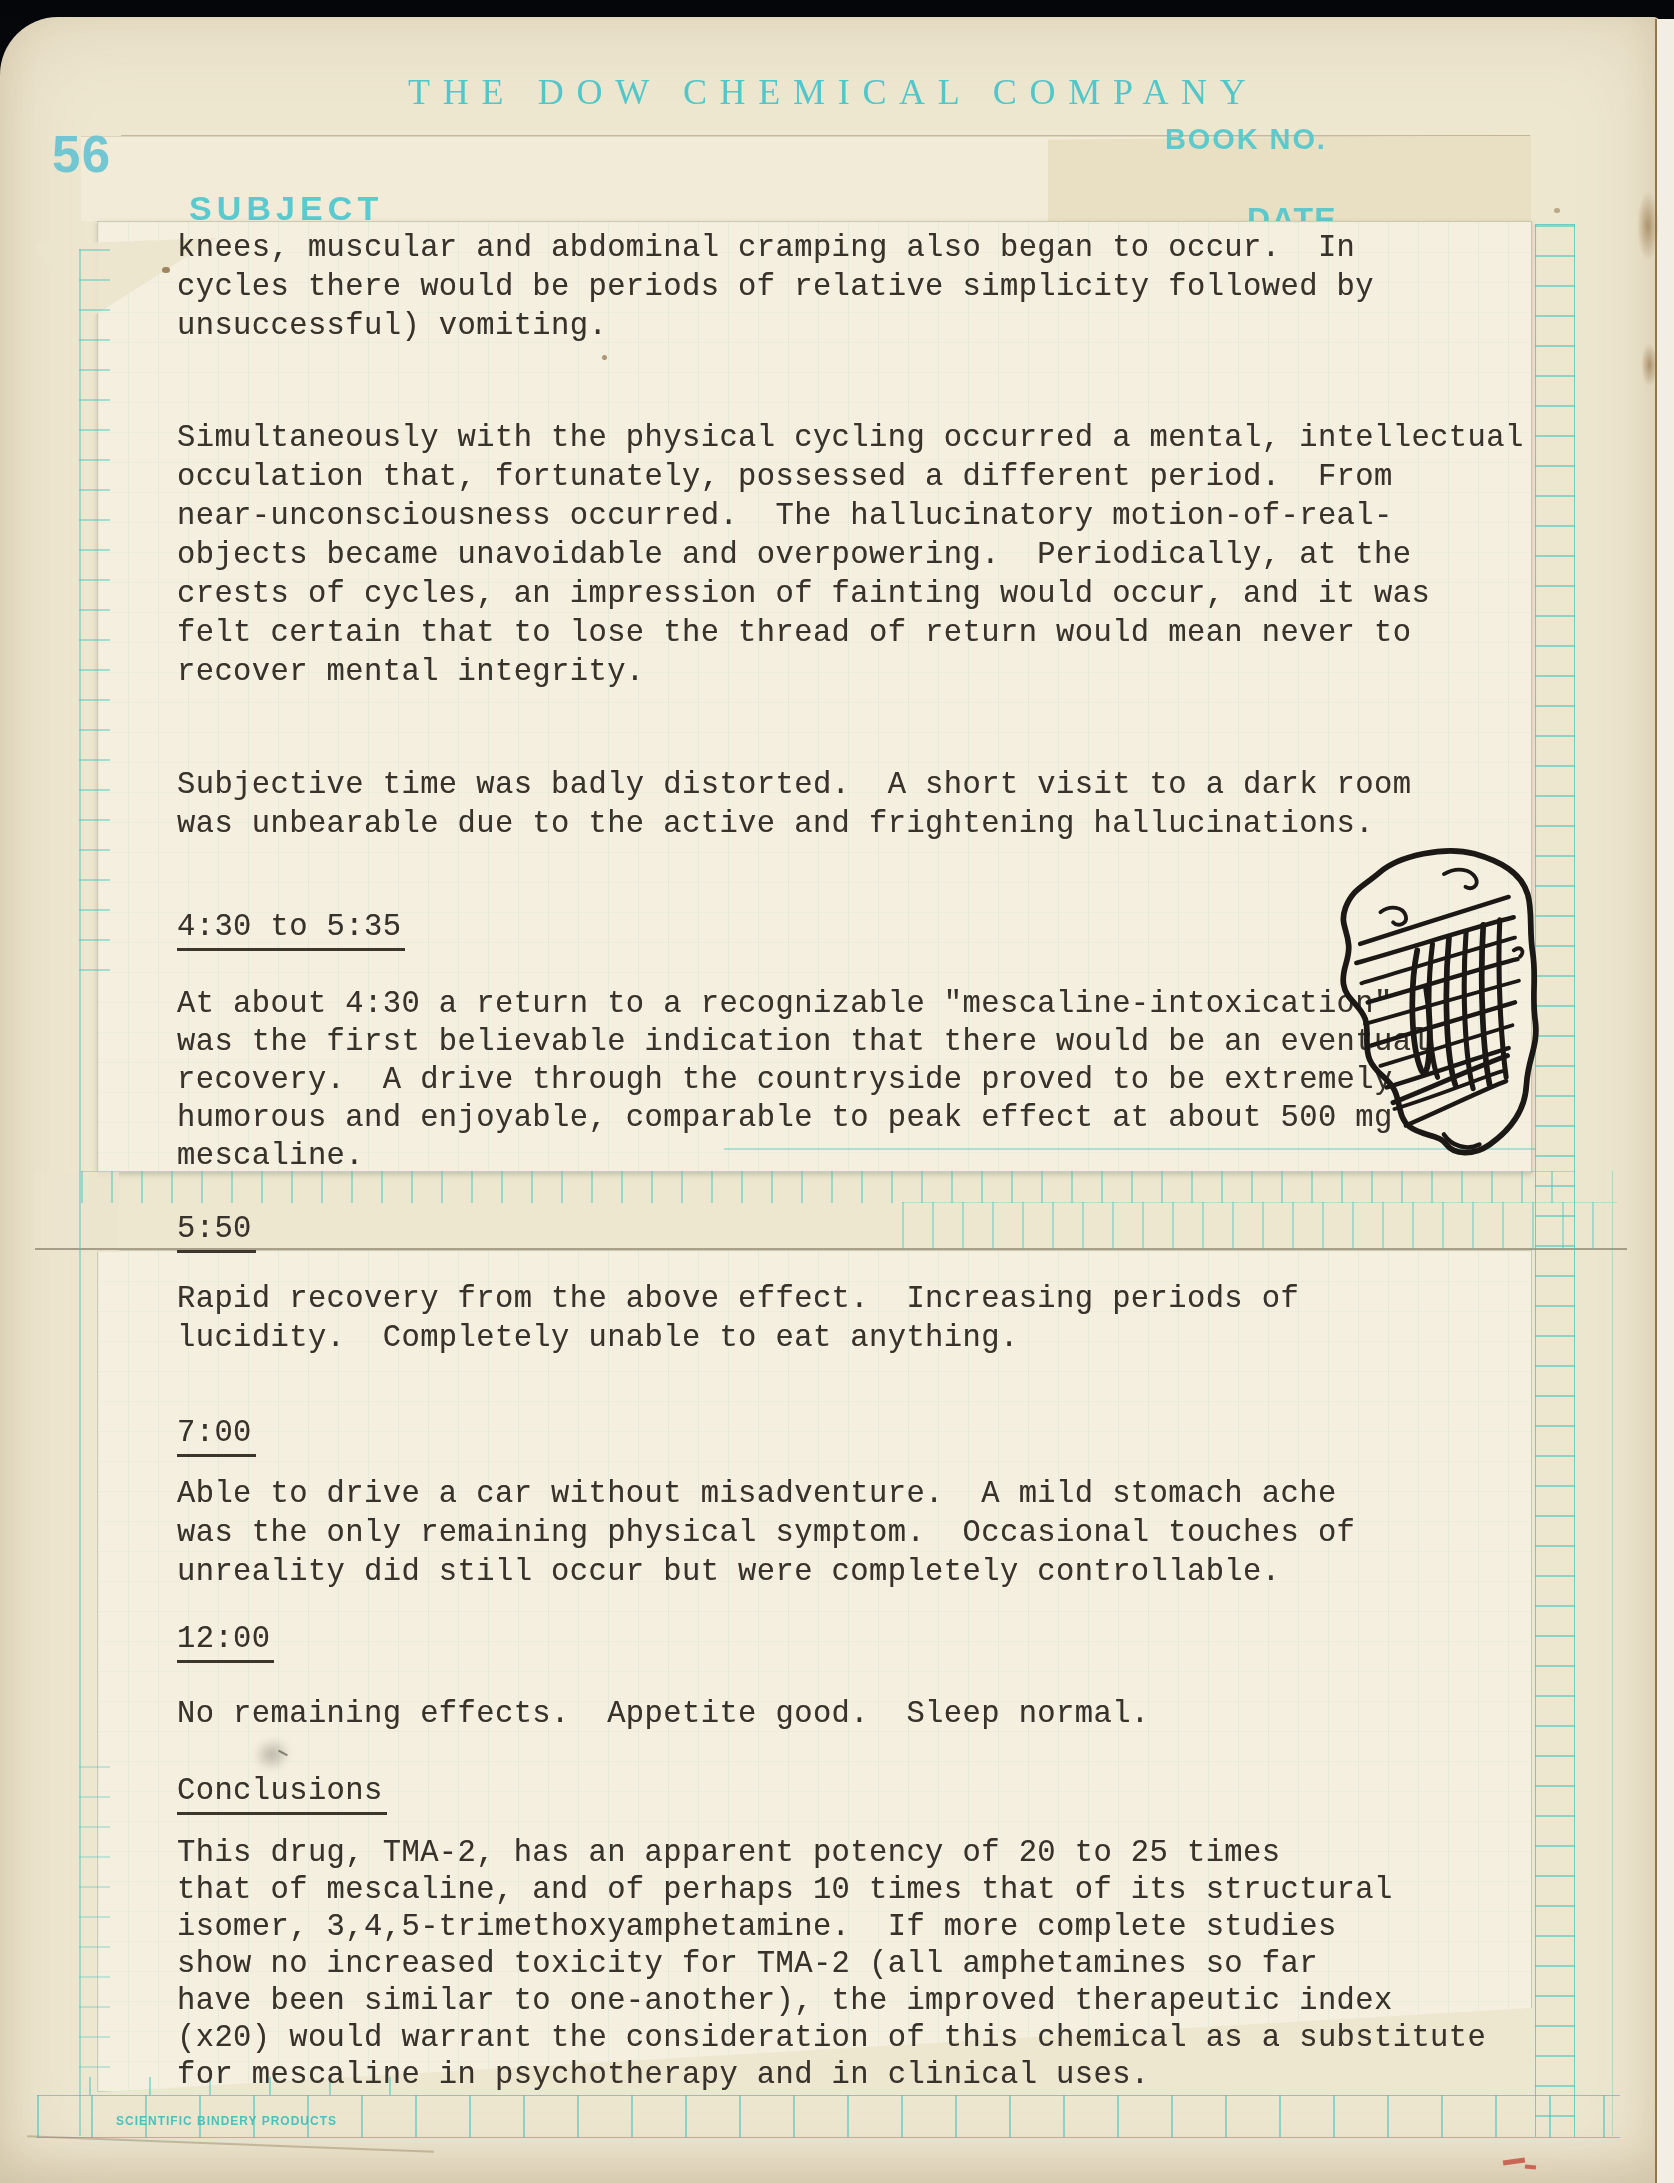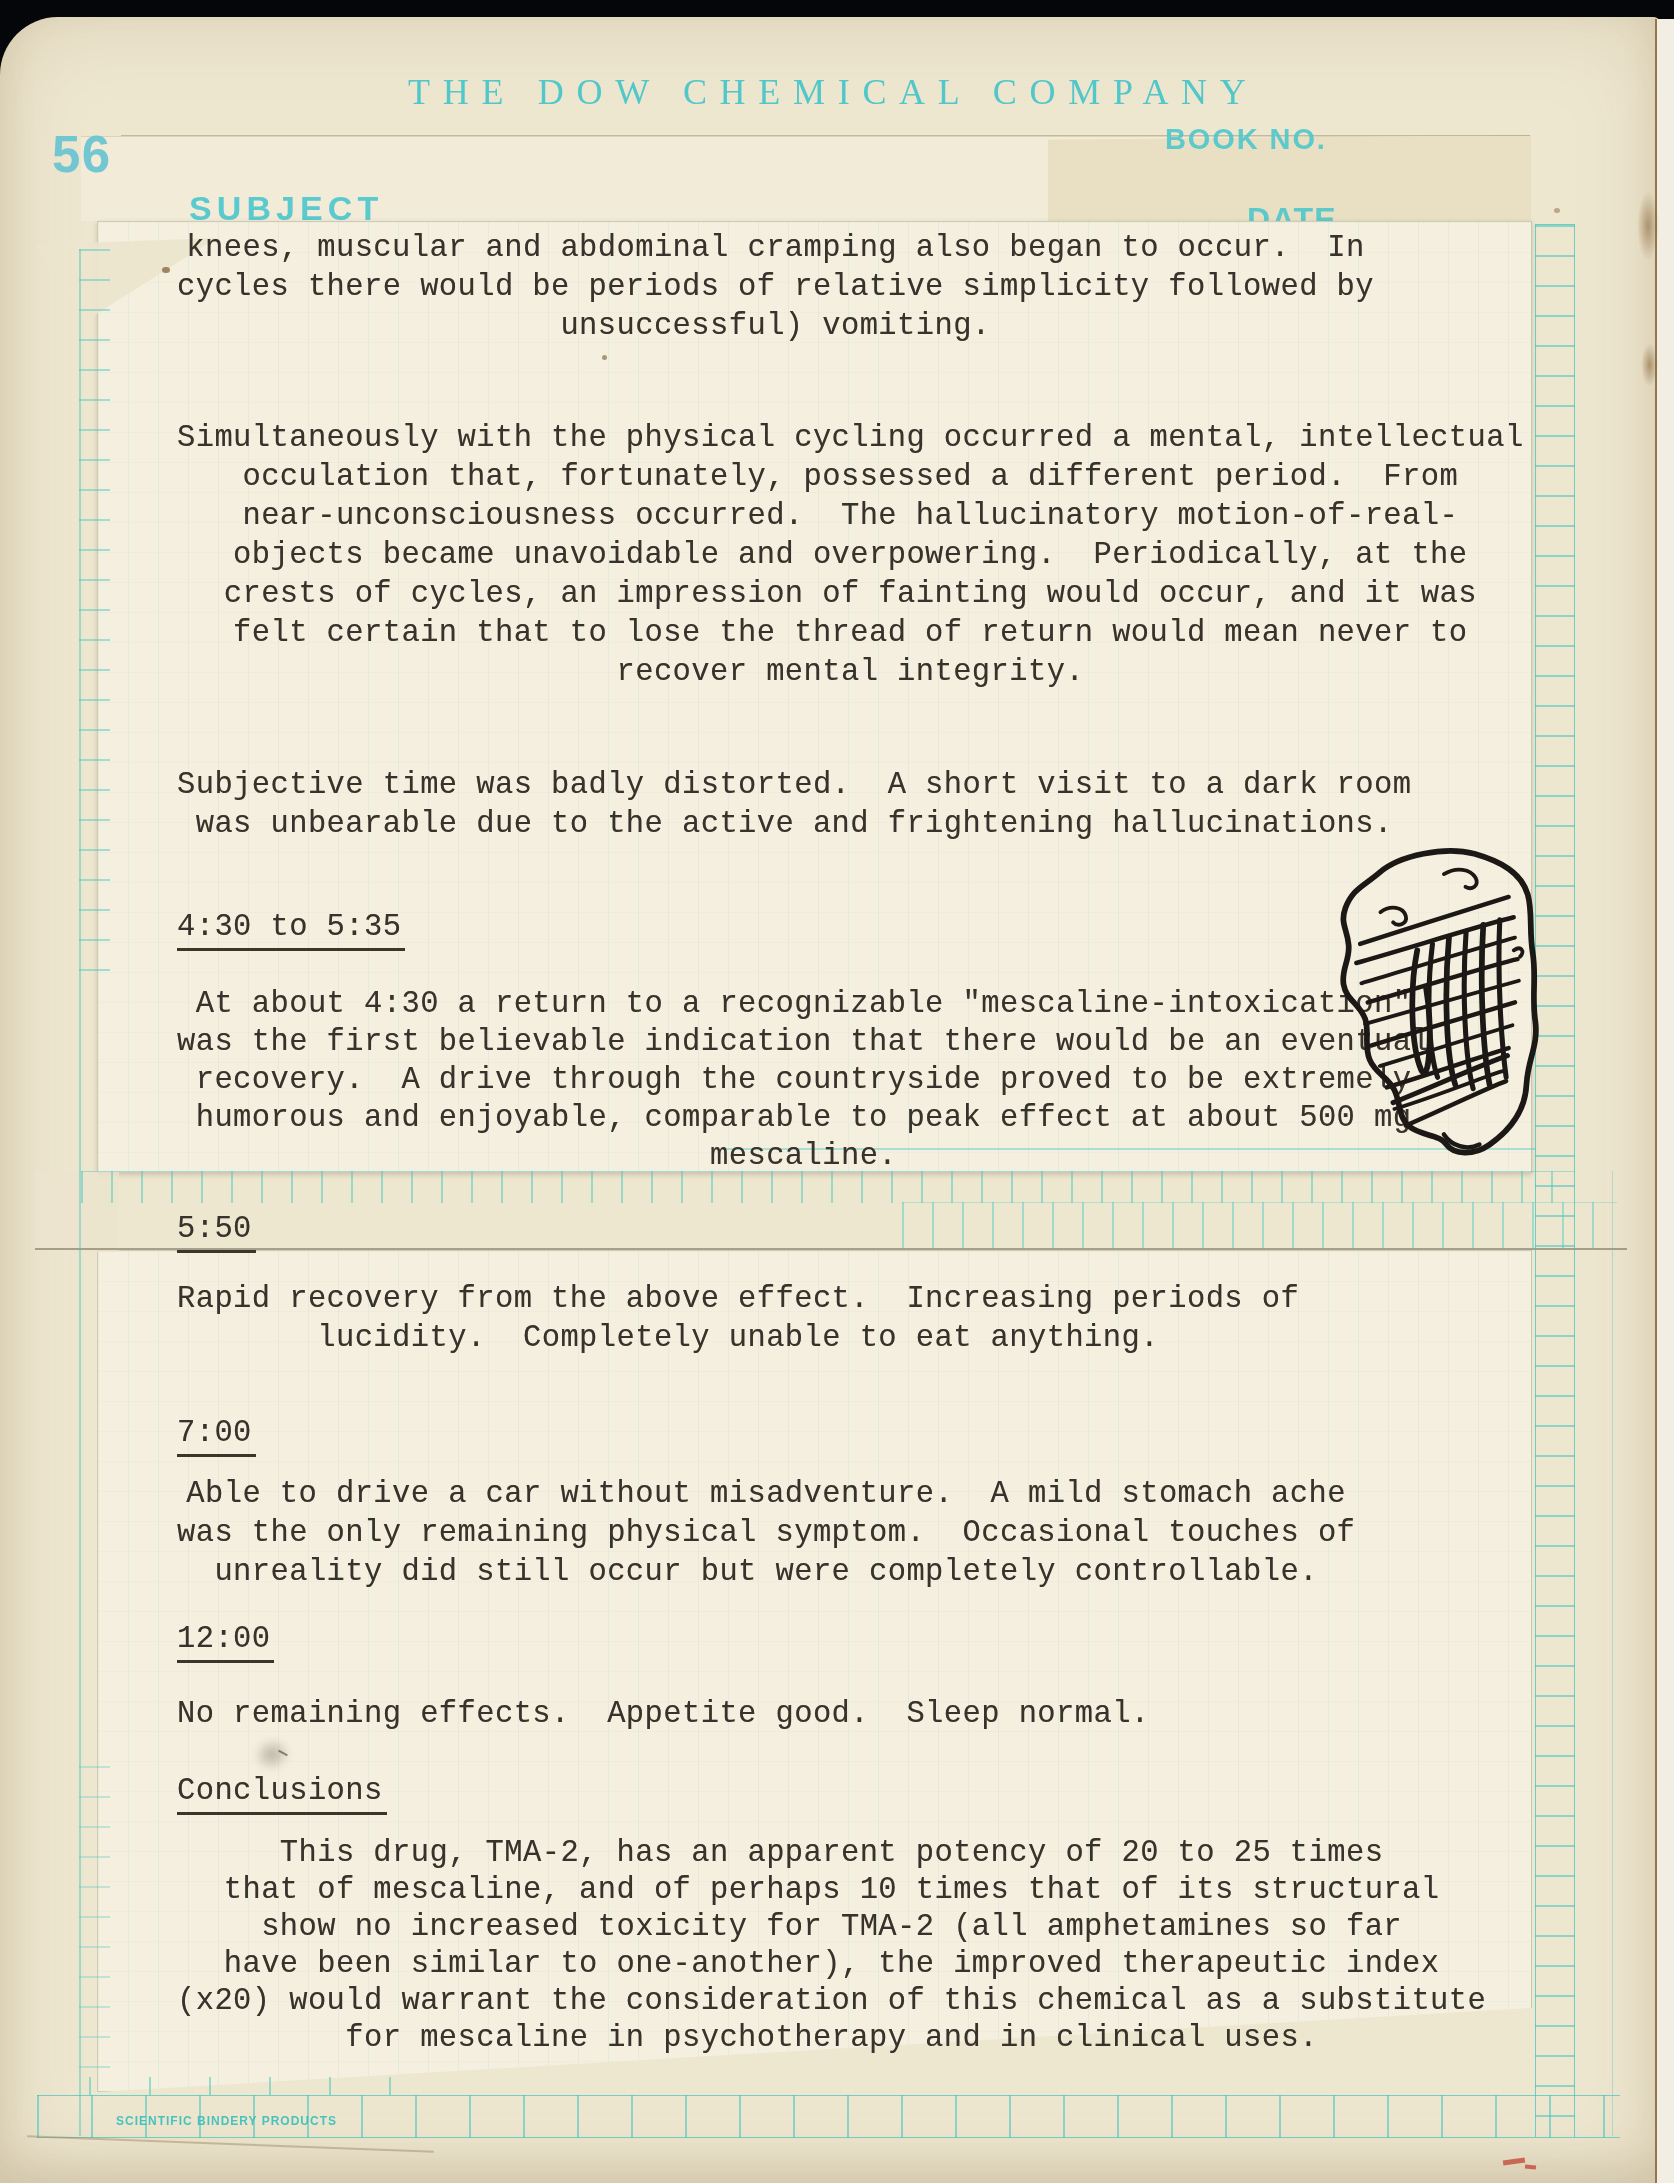--- a/index.html
+++ b/index.html
@@ -67,21 +67,21 @@
         font-size:36px;font-weight:normal;letter-spacing:12.7px;color:#49c6c9;opacity:.95;}
   .bookno{position:absolute;left:1165px;top:123px;font-size:29px;letter-spacing:1.9px;opacity:.88;}
   .subject{position:absolute;left:189px;top:189px;font-size:34px;letter-spacing:5.1px;opacity:.9;}
   .date{position:absolute;left:1247px;top:201px;font-size:32px;letter-spacing:1.3px;opacity:.88;}
   .brand{position:absolute;left:116px;top:2114px;font-size:12px;font-weight:bold;
         letter-spacing:1px;color:rgba(44,188,186,.85);}
   
   #typed-body{position:absolute;inset:0;}
   .block{position:absolute;left:177px;font-family:"Liberation Mono",monospace;
         font-size:30.5px;letter-spacing:0.4px;color:#37322b;
-        text-shadow:0 0 0.6px rgba(60,50,40,.35);text-align:center;}
+        text-shadow:0 0 0.6px rgba(60,50,40,.35);}
   .tline{white-space:pre;}
   .heading-text{display:inline-block;white-space:pre;border-bottom:3.2px solid #3b352c;
         padding-bottom:4.4px;padding-right:3.8px;}
   
   .smudge{position:absolute;left:253px;top:1738px;width:38px;height:33px;border-radius:50%;
         background:radial-gradient(ellipse, rgba(90,85,75,.38), rgba(90,85,75,0) 70%);
         filter:blur(3.2px);transform:rotate(-20deg);}
   .smudge-tick{position:absolute;left:278px;top:1752px;width:10.2px;height:1.9px;
         background:rgba(70,65,58,.6);transform:rotate(28deg);}
   .crease{position:absolute;left:27px;top:2143px;width:407px;height:1.9px;
@@ -163,20 +163,21 @@
         <div class="tline">unreality did still occur but were completely controllable.</div>
       </div>
       <div class="block heading" style="top: 1622px;"><span class="heading-text">12:00</span></div>
       <div class="block paragraph" style="top: 1695px; line-height: 39px;">
         <div class="tline">No remaining effects.  Appetite good.  Sleep normal.</div>
       </div>
       <div class="block heading" style="top: 1774px;"><span class="heading-text">Conclusions</span></div>
       <div class="block paragraph" style="top: 1835px; line-height: 37px;">
         <div class="tline">This drug, TMA-2, has an apparent potency of 20 to 25 times</div>
         <div class="tline">that of mescaline, and of perhaps 10 times that of its structural</div>
+        <div class="tline">isomer, 3,4,5-trimethoxyamphetamine.  If more complete studies</div>
         <div class="tline">show no increased toxicity for TMA-2 (all amphetamines so far</div>
         <div class="tline">have been similar to one-another), the improved therapeutic index</div>
         <div class="tline">(x20) would warrant the consideration of this chemical as a substitute</div>
         <div class="tline">for mescaline in psychotherapy and in clinical uses.</div>
       </div>
     </div>
 
   <div class="smudge"></div>
   <div class="smudge-tick"></div>
   <div class="crease"></div>

